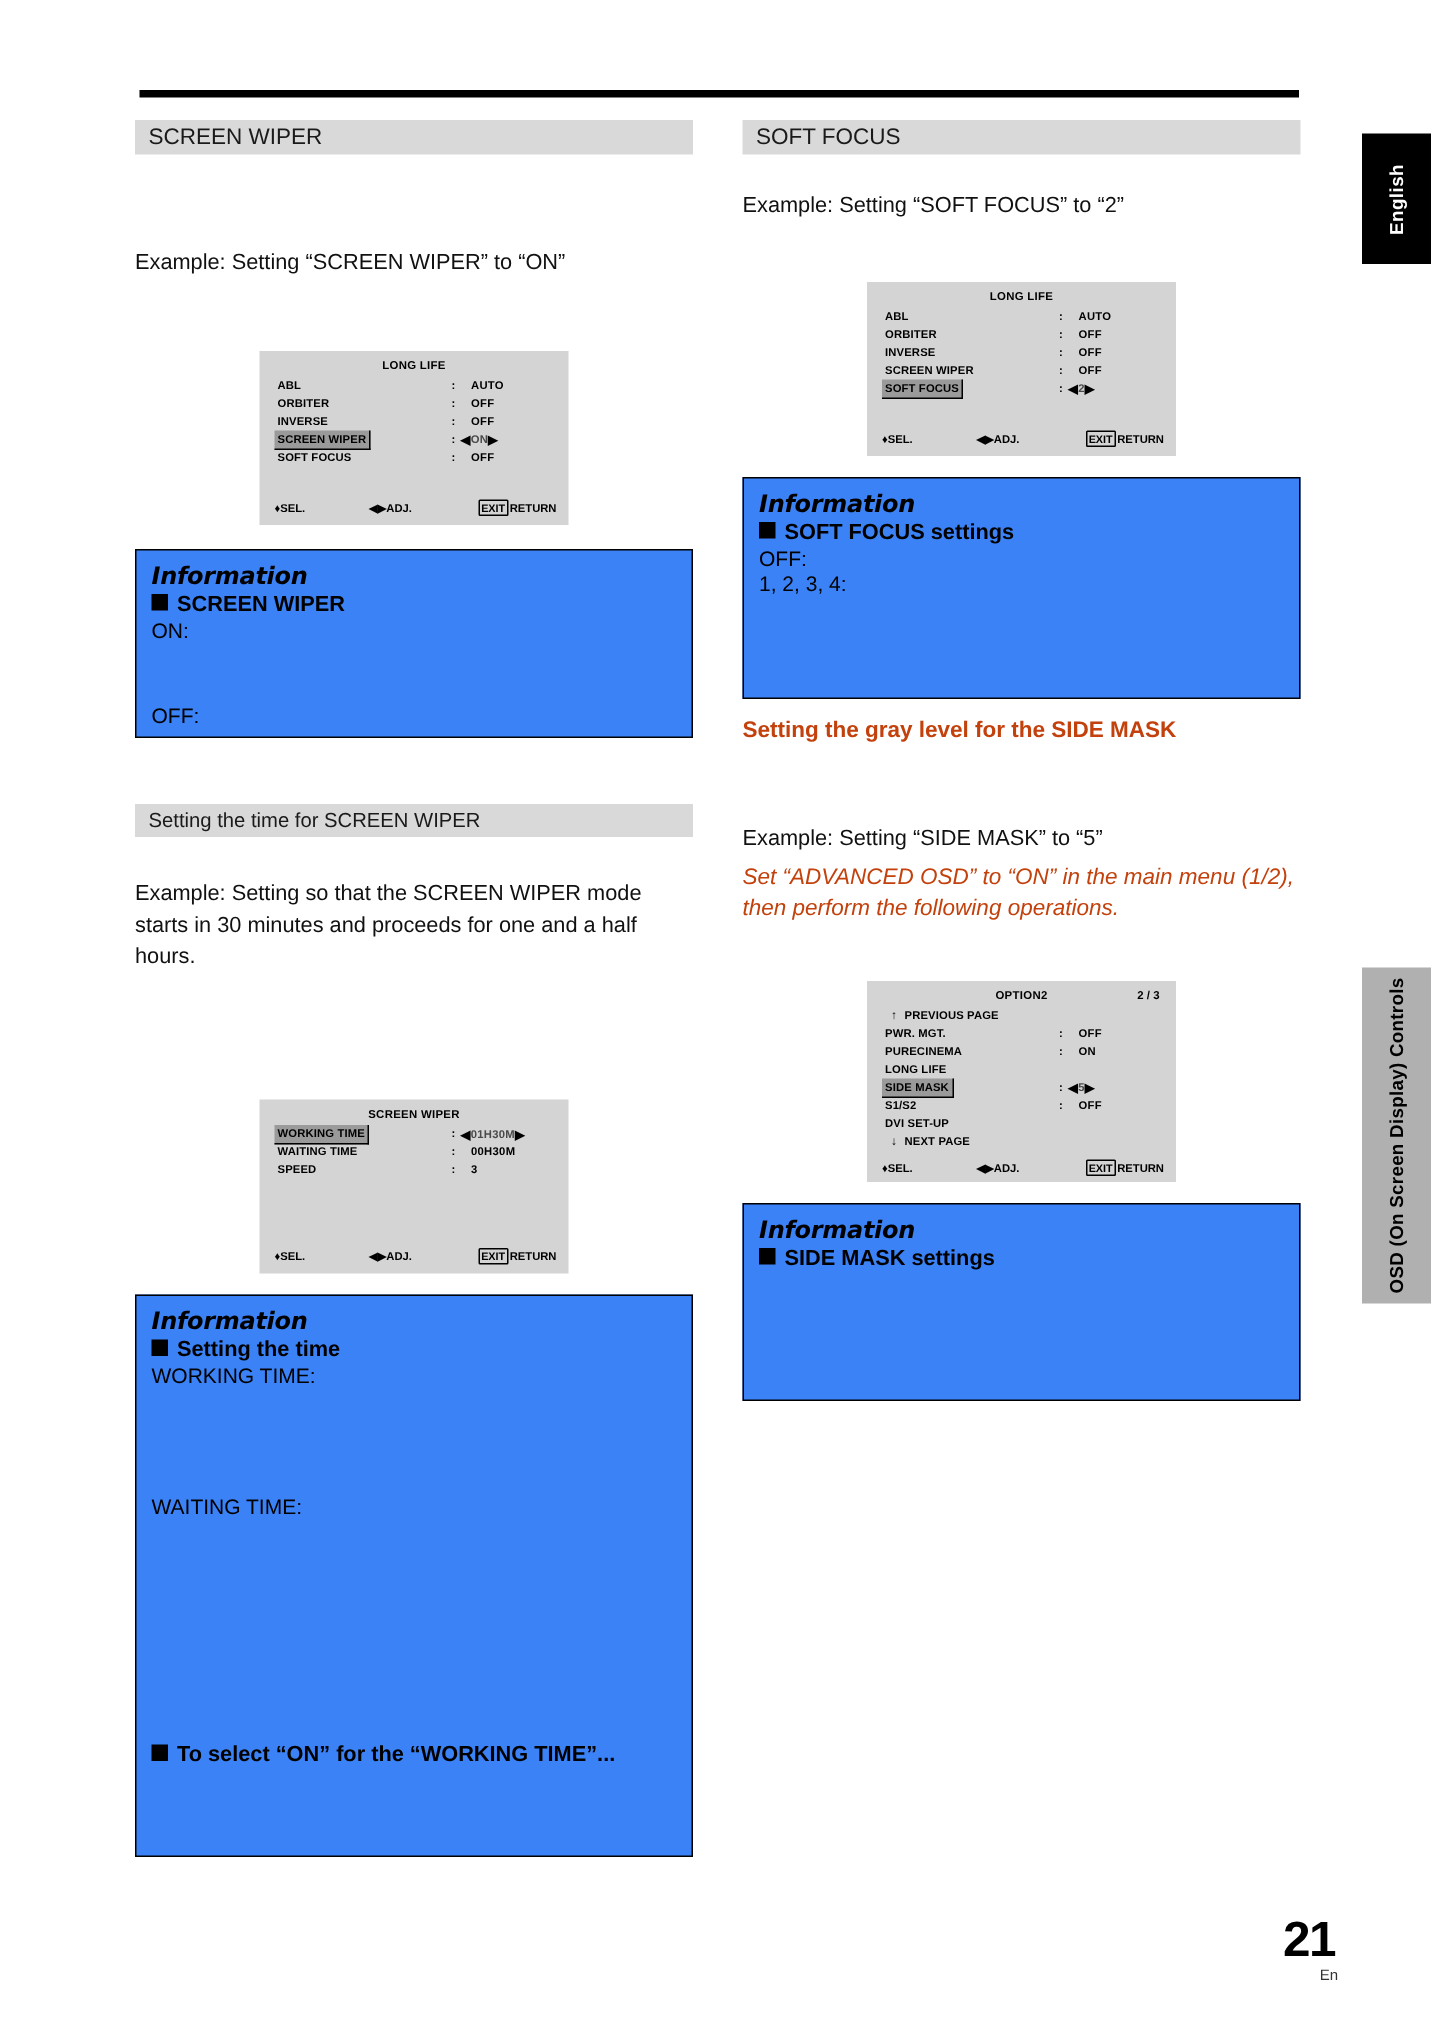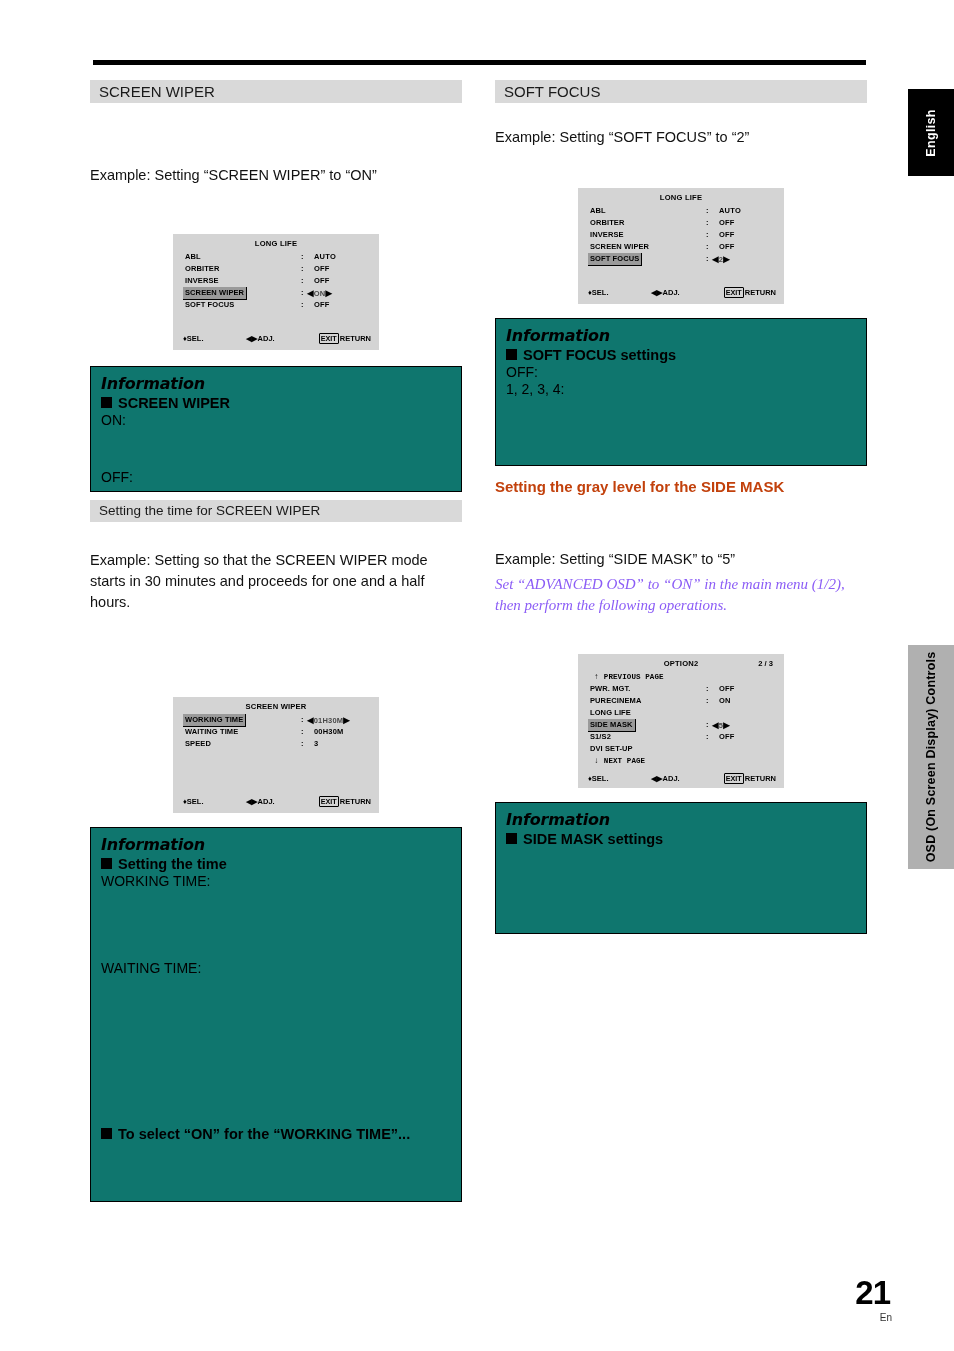--- a/index.html
+++ b/index.html
@@ -68,36 +68,36 @@
   
   .sec-bar {
     background: #d9d9d9;
     height: 23px;
     line-height: 23px;
     padding-left: 9px;
     font-size: 15px;
     color: #1a1a1a;
     margin: 0;
   }
-  .sec-bar.small { font-size: 13.5px; height: 22px; line-height: 22px; }
+  .sec-bar.small { font-size: 13.5px; height: 22px; line-height: 22px; margin-top: 36px; }
 
   
   p.body {
     margin: 0;
     font-size: 14.5px;
     line-height: 1.44;
     color: #111;
   }
   p.body-italic {
     margin: 0;
-    font-family: Liberation Serif, serif;
+    font-family: Liberation Sans, sans-serif;
     font-style: italic;
     font-size: 15px;
     line-height: 1.42;
-    color: #8b5cf6;
+    color: #c2410c;
   }
   h3.sub-head {
     margin: 0;
     font-size: 15px;
     font-weight: bold;
     color: #c2410c;
   }
 
   
   .osd {
@@ -164,21 +164,21 @@
   }
   .osd .row .val.adj .arrow {
     color: #000;
     font-size: 8.5px;
     vertical-align: -.5px;
   }
   .osd .row .nav-arrow {
     font-size: 8px;
     margin-right: 3px;
   }
-  .osd .row.indent { padding-left: 6px; font-family: Liberation Mono, monospace; }
+  .osd .row.indent { padding-left: 6px; }
 
   .osd .footer {
     position: absolute;
     left: 10px; right: 8px; bottom: 6px;
     height: 11px;
     line-height: 11px;
     font-size: 7.5px;
     font-weight: bold;
   }
   .osd .footer .f-sel { position: absolute; left: 0; }
@@ -189,21 +189,21 @@
     padding: 0 1px;
     margin-right: 1px;
     font-size: 7.2px;
     border-radius: 1px;
   }
 
   
   .info-box {
     border: 1.5px solid #000;
     padding: 7px 10px 8px 10px;
-    background: #0f766e;
+    background: #3b82f6;
   }
   .info-box .info-title {
     font-family: "DejaVu Sans", sans-serif;
     font-style: italic;
     font-weight: bold;
     font-size: 16px;
     letter-spacing: -.2px;
     margin: 0 0 2px 0;
   }
   .info-box .bullet-line {

